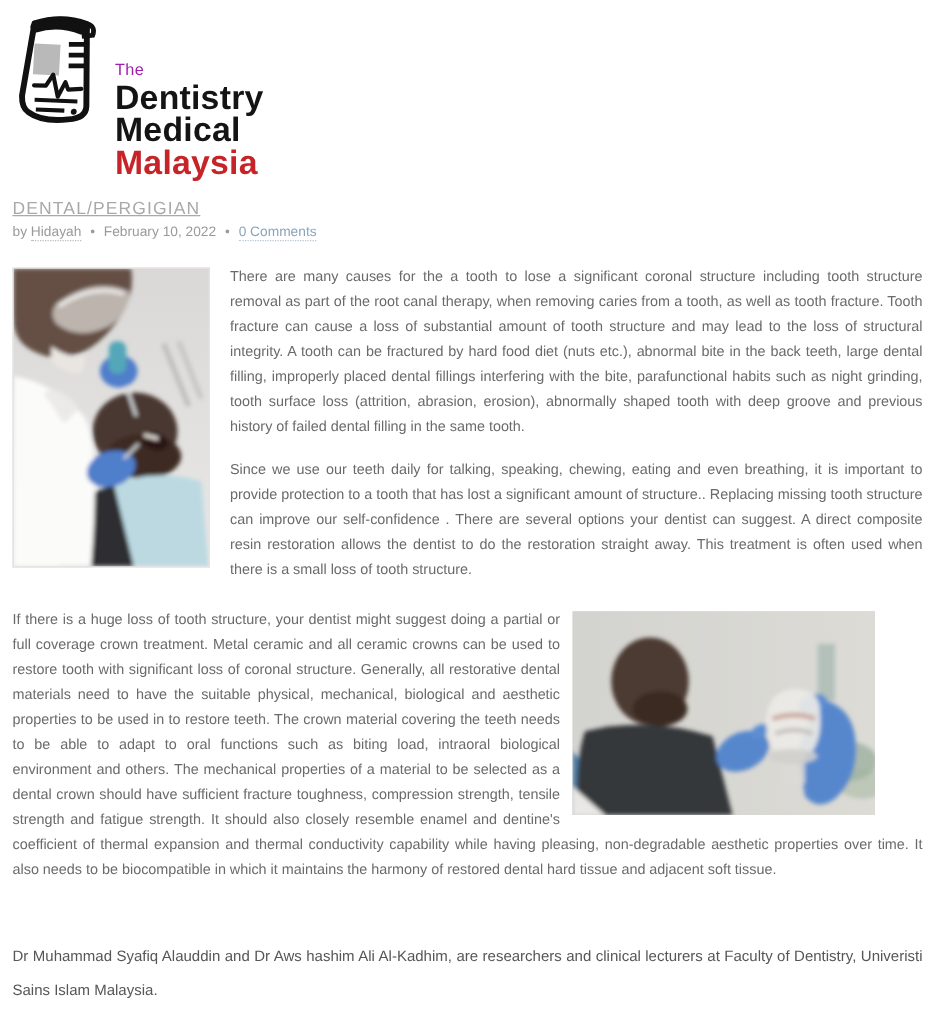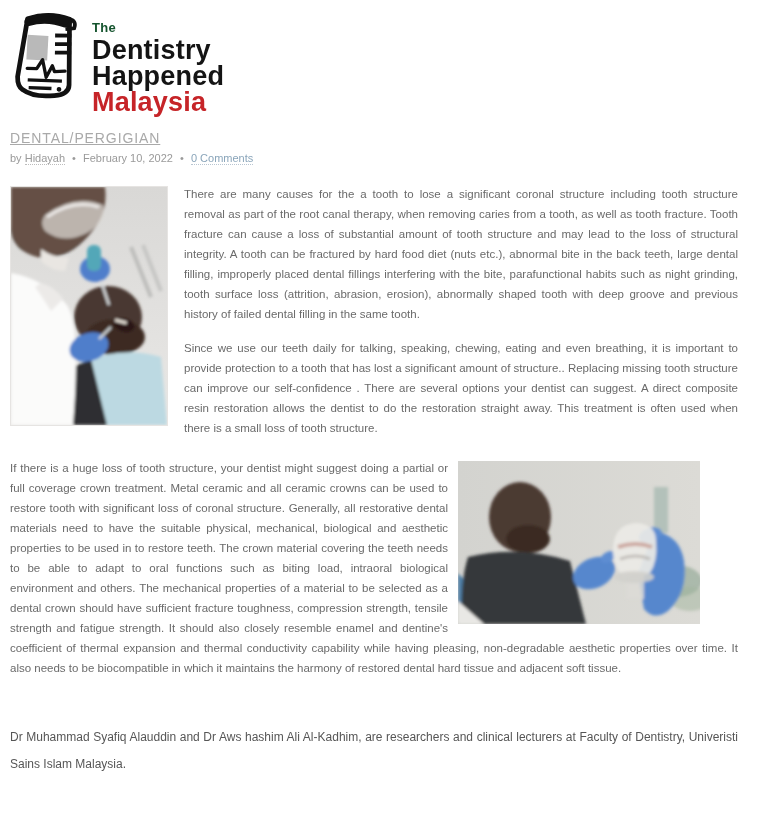--- a/index.html
+++ b/index.html
@@ -8,21 +8,21 @@
     width:758px; height:819px; overflow:hidden;
     font-family:"Liberation Sans", sans-serif;
     -webkit-font-smoothing:antialiased;
   }
   .page { width:748px; padding:8px 0 0 10px; }
 
   
   .logo-row { display:flex; align-items:flex-start; gap:10px; cursor:pointer; }
   .logo-icon { width:72px; height:96px; flex:0 0 auto; }
   .logo-text { padding-top:12px; }
-  .logo-the { color:#14532d; font-weight:bold; font-size:13px; letter-spacing:0.3px; margin-bottom:2px; }
+  .logo-the { color:#a21caf; font-weight:normal; font-size:13px; letter-spacing:0.3px; margin-bottom:2px;margin-top:28px; }
   .logo-line { font-size:27px; font-weight:bold; line-height:26px; letter-spacing:0.2px; color:#141414; }
   .logo-line.red { color:#c62428; }
 
   
   .category { margin-top:15px; font-size:14px; letter-spacing:0.9px; color:#a9a9a9;text-decoration:underline; }
   h1.title {
     font-family:"DejaVu Serif", serif; font-weight:normal;
     font-size:24px; line-height:26.5px; color:#2e323b;
     max-width:672px; margin:5px 0 4px 0;
   }
@@ -69,21 +69,21 @@
           <polyline points="20,66 30,65 35,55 41,73 46,60 49,66 60,64" fill="none" stroke="#111111" stroke-width="3.5" stroke-linejoin="round" stroke-linecap="round"></polyline>
           <line x1="22" y1="78" x2="58" y2="75" stroke="#111111" stroke-width="3.5"></line>
           <line x1="24" y1="86" x2="48" y2="84" stroke="#111111" stroke-width="3.5"></line>
           <circle cx="56" cy="84" r="2.5" fill="#111111"></circle>
         </g>
       </svg>
     </div>
     <div class="logo-text">
       <div class="logo-the">The</div>
       <div class="logo-line">Dentistry</div>
-      <div class="logo-line">Happened</div>
+      <div class="logo-line">Medical</div>
       <div class="logo-line red">Malaysia</div>
     </div>
   </div>
 
   <div class="category">DENTAL/PERGIGIAN</div>
   <div class="byline">
     <span>by</span>
     <a href="#" class="author">Hidayah</a>
     <span class="sep">•</span>
     <span>February 10, 2022</span>

